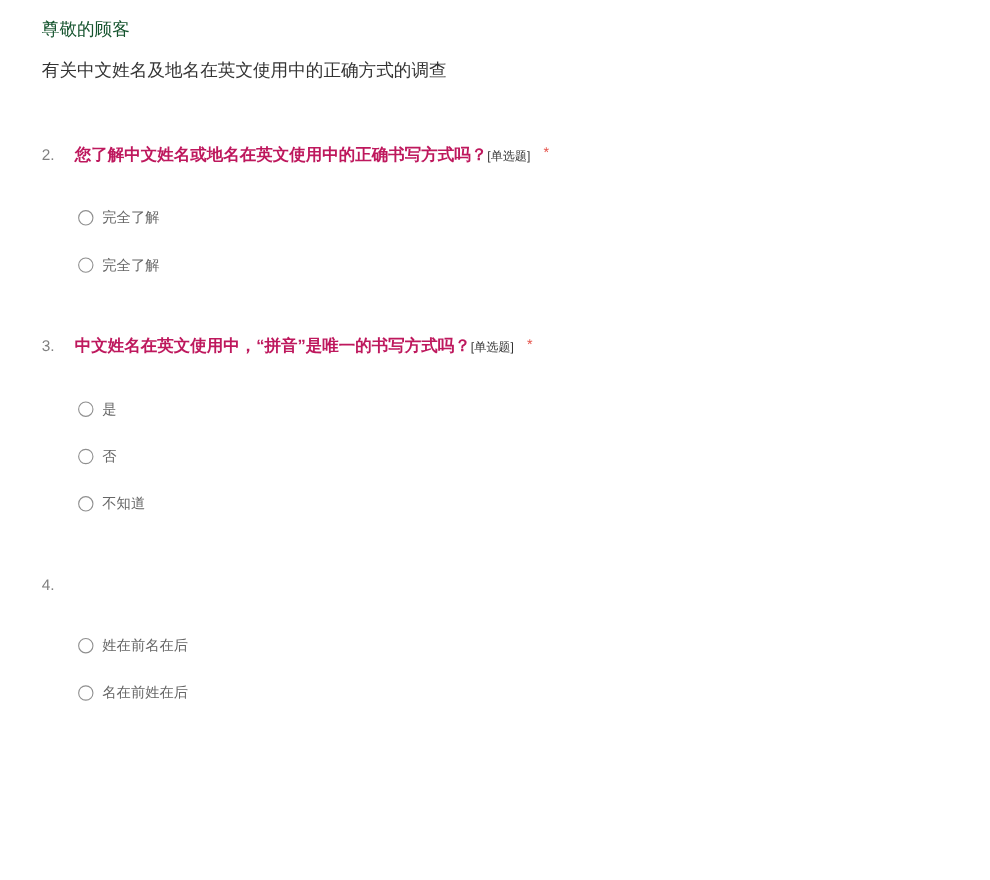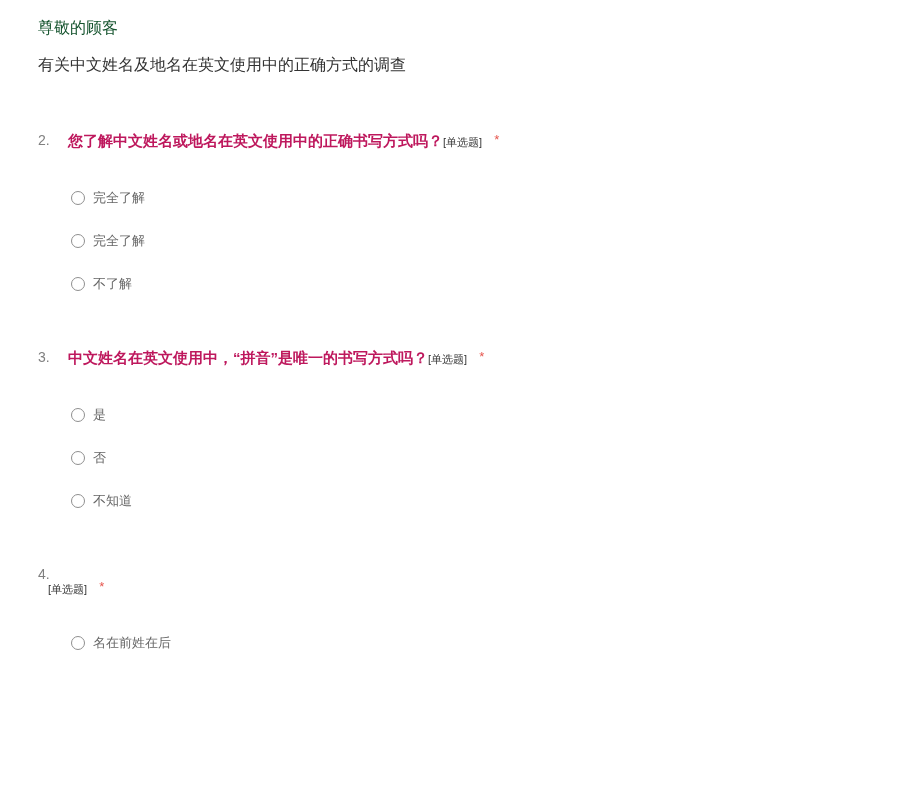--- a/index.html
+++ b/index.html
@@ -110,24 +110,20 @@
     <span class="radio-circle"></span>
     <span class="option-label">完全了解</span>
   </div>
 
 
   <div class="option-row">
     <span class="radio-circle"></span>
     <span class="option-label">完全了解</span>
   </div>
 
-  <div class="option-row">
-    <span class="radio-circle"></span>
-    <span class="option-label">不了解</span>
-  </div>
 </div>
   </div>
 
   <div class="question">
     <div class="q-header">
       <span class="q-num">3.</span>
       <div class="q-main">
         <span class="q-title">中文姓名在英文使用中，“拼音”是唯一的书写方式吗？</span><span class="q-meta"><span class="q-type">[单选题]</span><span class="q-req">*</span></span>
       </div>
     </div>
@@ -146,24 +142,28 @@
     <span class="radio-circle"></span>
     <span class="option-label">不知道</span>
   </div>
 </div>
   </div>
 
   <div class="question type-new-line">
     <div class="q-header">
       <span class="q-num">4.</span>
       <div class="q-main">
-        <span class="q-meta"><span class="q-type">[单选题]</span><span class="q-req">*</span></span>
+        
       </div>
     </div>
     <div class="options">
+  <div class="option-row">
+    <span class="radio-circle"></span>
+    <span class="option-label">姓在前名在后</span>
+  </div>
 
   <div class="option-row">
     <span class="radio-circle"></span>
     <span class="option-label">名在前姓在后</span>
   </div>
 </div>
   </div>
 </div>
 </div>
 

